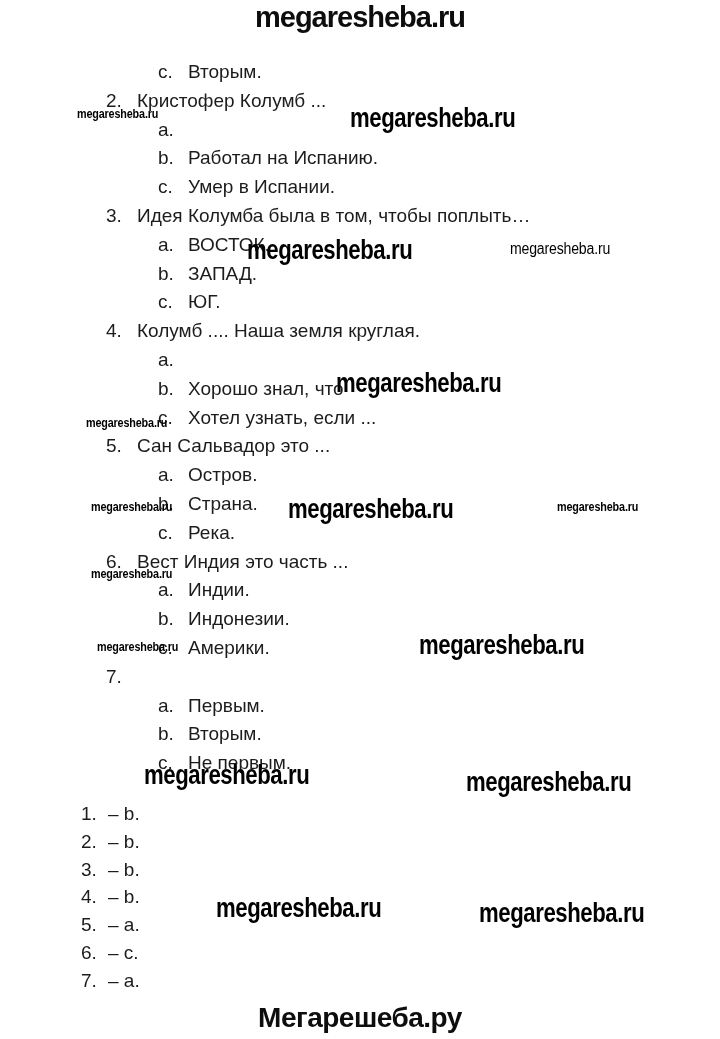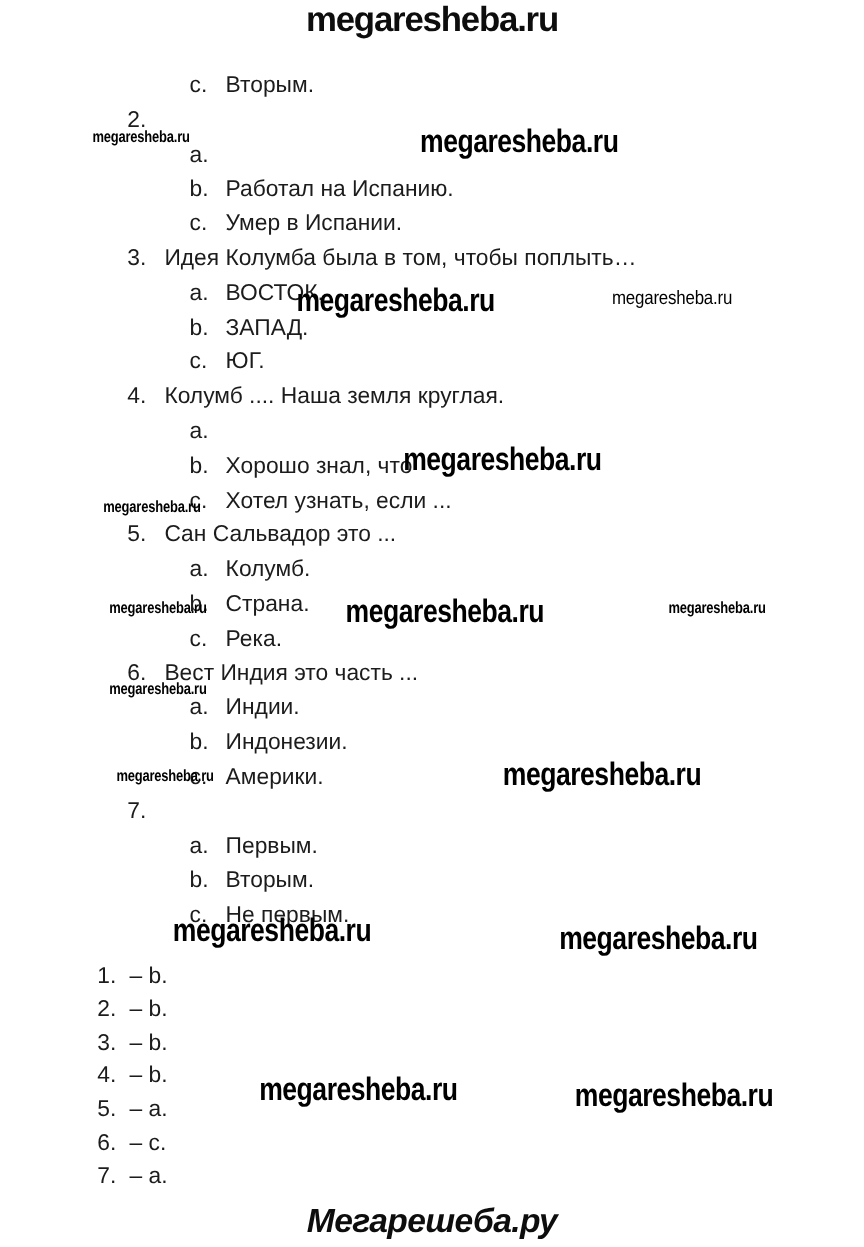--- a/index.html
+++ b/index.html
@@ -14,41 +14,42 @@
   .quiz { position:absolute; top:60px; left:0; width:100%; }
   .line { height:28.8px; display:flex; align-items:flex-start; font-size:19px; line-height:23px; white-space:nowrap; }
   .line .marker { flex:0 0 auto; }
   .line.q .marker { margin-left:106px; width:31px; }
   .line.o .marker { margin-left:158px; width:30px; }
   .answers { position:absolute; top:802px; left:0; width:100%; }
   .ans-line { height:27.8px; display:flex; align-items:flex-start; font-size:19px; line-height:23px; }
   .ans-line .ans-num { margin-left:81px; width:27px; }
   .site-footer {
     position:absolute; top:1002px; left:0; width:100%; text-align:center;
-    font-size:28px; font-weight:bold; letter-spacing:-0.5px; color:#0d0d0d;font-style:italic;
+    font-size:28px; font-weight:bold; letter-spacing:-0.5px; color:#0d0d0d;
   }
   .wm { position:absolute; color:#000; white-space:nowrap; transform-origin:left top; }
   .wm-lg { font-size:27px; font-weight:bold; letter-spacing:-0.5px; transform:scaleX(0.82); }
   .wm-sm { font-size:13.5px; font-weight:bold; letter-spacing:-0.2px; transform:scaleX(0.80); }
   .wm-md { font-size:16px; font-weight:normal; letter-spacing:-0.2px; transform:scaleX(0.88); }
 </style>
 </head>
 <body>
 
 <div class="page">
 
   <div class="site-header">megaresheba.ru</div>
 
   <div class="quiz">
     <div class="line o">
         <span class="marker">c.</span>
         <span class="text">Вторым.</span>
       </div>
     <div class="line q">
         <span class="marker">2.</span>
+        <span class="text">Кристофер Колумб ...</span>
       </div>
     <div class="line o">
         <span class="marker">a.</span>
       </div>
     <div class="line o">
         <span class="marker">b.</span>
         <span class="text">Работал на Испанию.</span>
       </div>
     <div class="line o">
         <span class="marker">c.</span>
@@ -84,21 +85,21 @@
     <div class="line o">
         <span class="marker">c.</span>
         <span class="text">Хотел узнать, если ...</span>
       </div>
     <div class="line q">
         <span class="marker">5.</span>
         <span class="text">Сан Сальвадор это ...</span>
       </div>
     <div class="line o">
         <span class="marker">a.</span>
-        <span class="text">Колумб.</span>
+        <span class="text">Остров.</span>
       </div>
     <div class="line o">
         <span class="marker">b.</span>
         <span class="text">Страна.</span>
       </div>
     <div class="line o">
         <span class="marker">c.</span>
         <span class="text">Река.</span>
       </div>
     <div class="line q">

